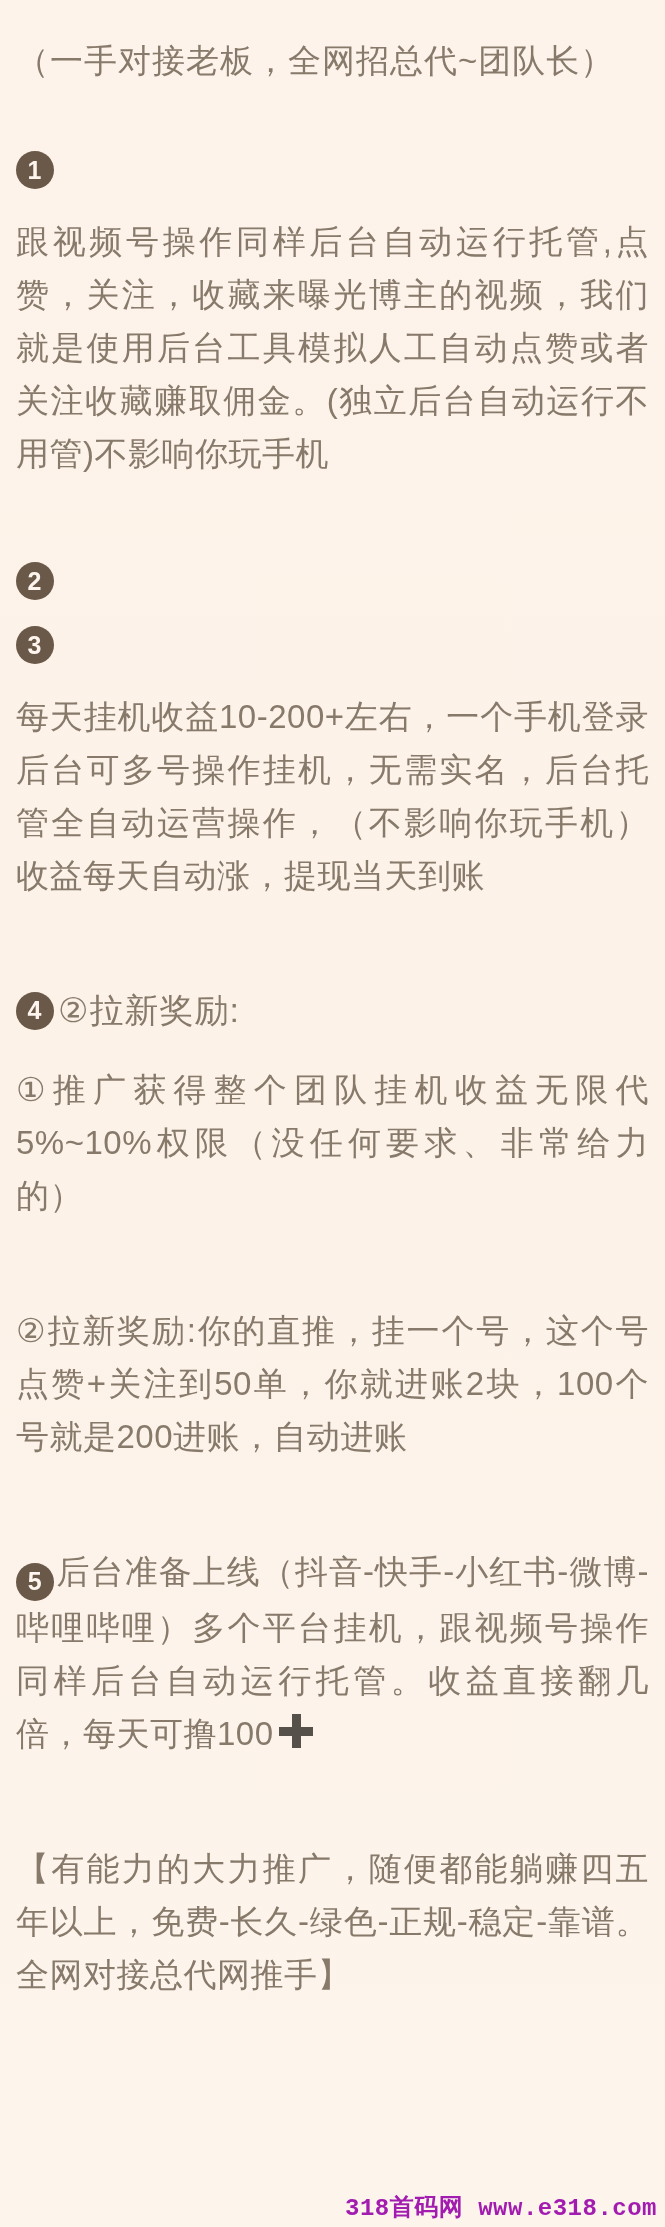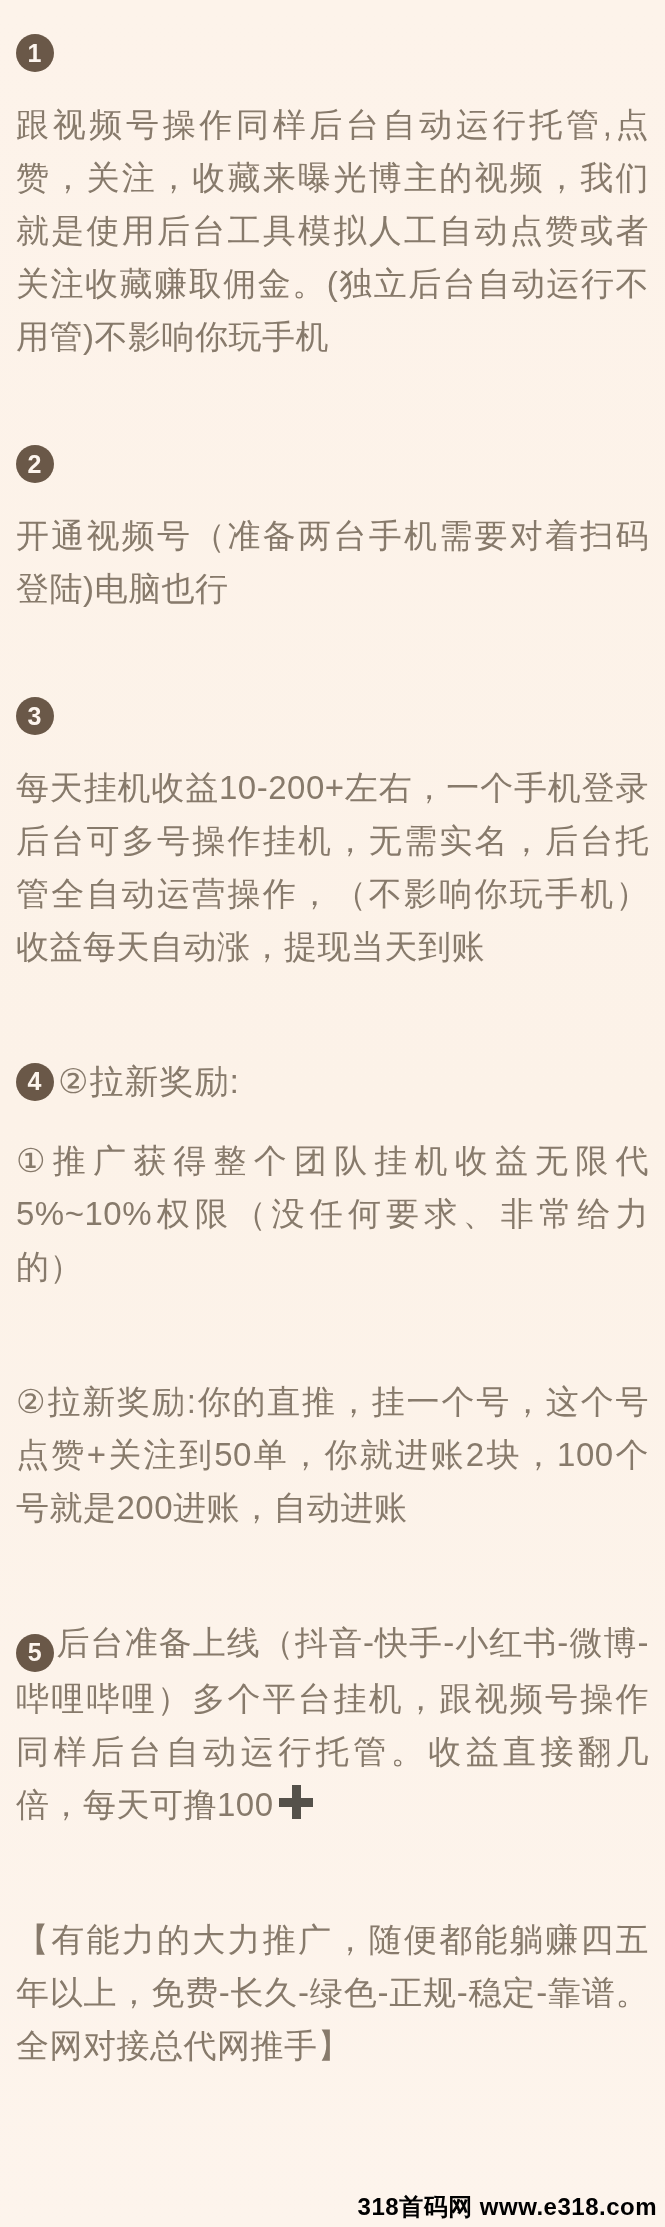--- a/index.html
+++ b/index.html
@@ -90,42 +90,43 @@
     width: 9px;
     height: 34px;
     background: #55514a;
   }
   .watermark {
     position: absolute;
     right: 8px;
     bottom: 4px;
     font-size: 24px;
     font-weight: bold;
-    color: #000000;
+    color: #a21caf;
     letter-spacing: 0.5px;
+    font-family: Liberation Mono, monospace;
   }
 </style>
 </head>
 <body>
 
 <div class="content">
 
+  <p class="intro">（一手对接老板，全网招总代~团队长）</p>
 
   <div>
     <div class="section-heading">
       <span class="bullet">1</span>
     </div>
     <p class="para">跟视频号操作同样后台自动运行托管,点赞，关注，收藏来曝光博主的视频，我们就是使用后台工具模拟人工自动点赞或者关注收藏赚取佣金。(独立后台自动运行不用管)不影响你玩手机</p>
   </div>
 
   <div>
     <div class="section-heading">
       <span class="bullet">2</span>
     </div>
-    <p class="para">开通视频号（准备两台手机需要对着扫码登陆)电脑也行</p>
   </div>
 
   <div>
     <div class="section-heading">
       <span class="bullet">3</span>
     </div>
     <p class="para">每天挂机收益10-200+左右，一个手机登录后台可多号操作挂机，无需实名，后台托管全自动运营操作，（不影响你玩手机）收益每天自动涨，提现当天到账</p>
   </div>
 
   <div>

